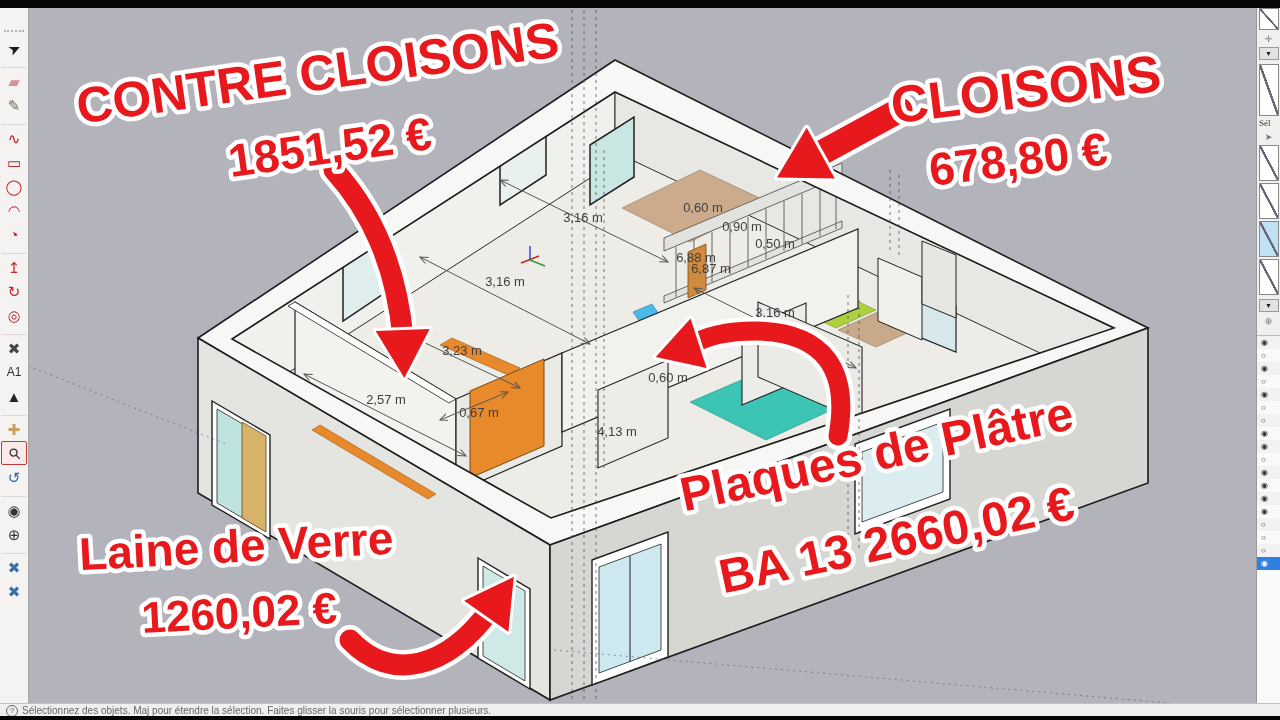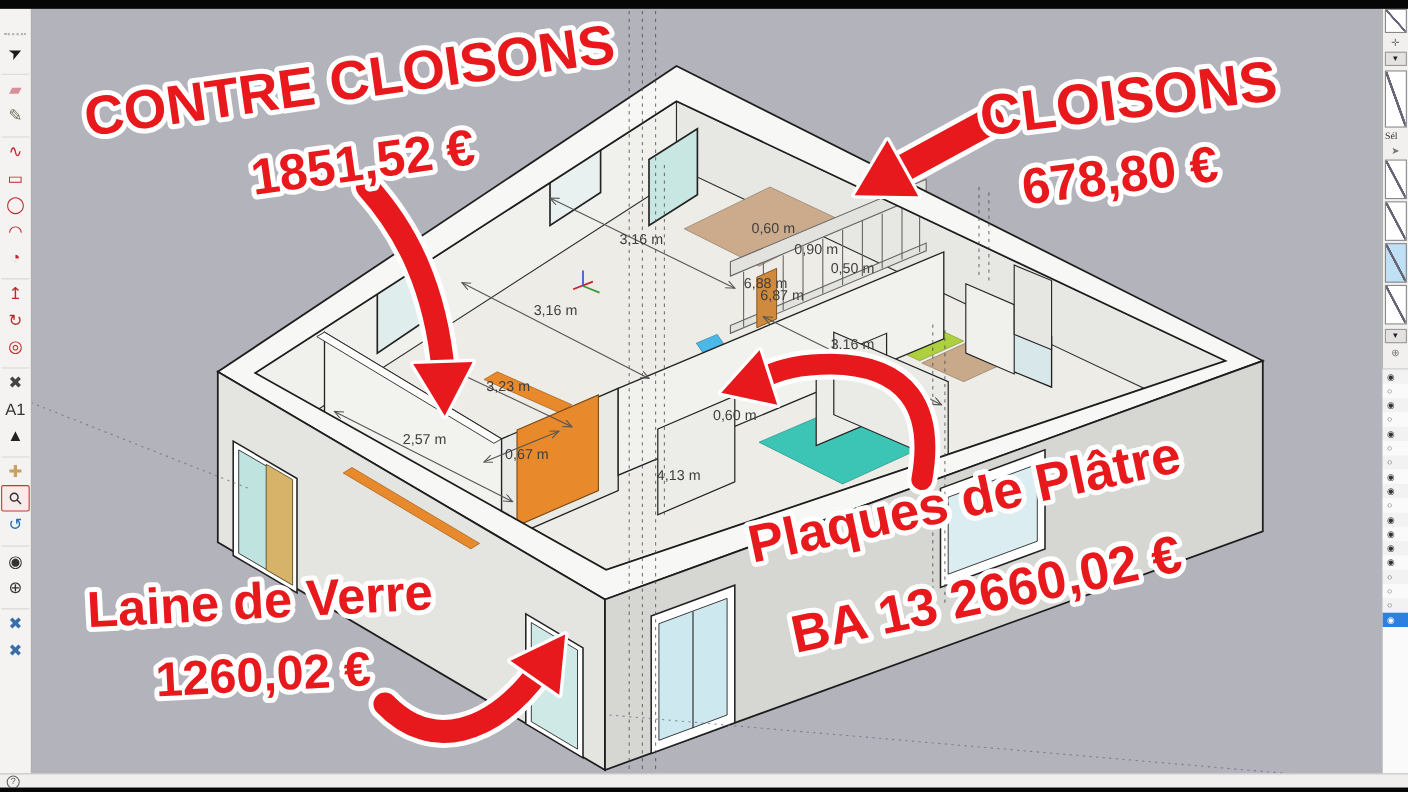--- a/index.html
+++ b/index.html
@@ -262,21 +262,21 @@
       <div class="tool">
         <span style="color: rgb(192, 39, 45);">↻</span>
       </div>
       <div class="tool">
         <span style="color: rgb(192, 39, 45);">◎</span>
       </div>
       <div class="tool gap">
         <span style="color: rgb(68, 68, 68);">✖</span>
       </div>
       <div class="tool">
-        <span style="color: rgb(51, 51, 51); font-size: 15px;">A1</span>
+        <span style="color: rgb(51, 51, 51); font-size: 12px;">A1</span>
       </div>
       <div class="tool">
         <span style="color: rgb(34, 34, 34);">▲</span>
       </div>
       <div class="tool gap">
         <span style="color: rgb(201, 160, 94);">✚</span>
       </div>
       <div class="tool selected">
         <span style="color: rgb(51, 51, 51); transform: rotate(-45deg);">⚲</span>
       </div>
@@ -365,16 +365,17 @@
           <span class="eye">○</span>
         </div>
         <div class="tagrow active">
           <span class="eye">◉</span>
         </div>
       </div>
   </div>
 
   <div id="statusbar">
     <div id="status-icon">?</div>
+    <div id="status-hint">Sélectionnez des objets. Maj pour étendre la sélection. Faites glisser la souris pour sélectionner plusieurs.</div>
   </div>
 
   <div id="botbar" class="bar"></div>
 </div>
 
 </body></html>

